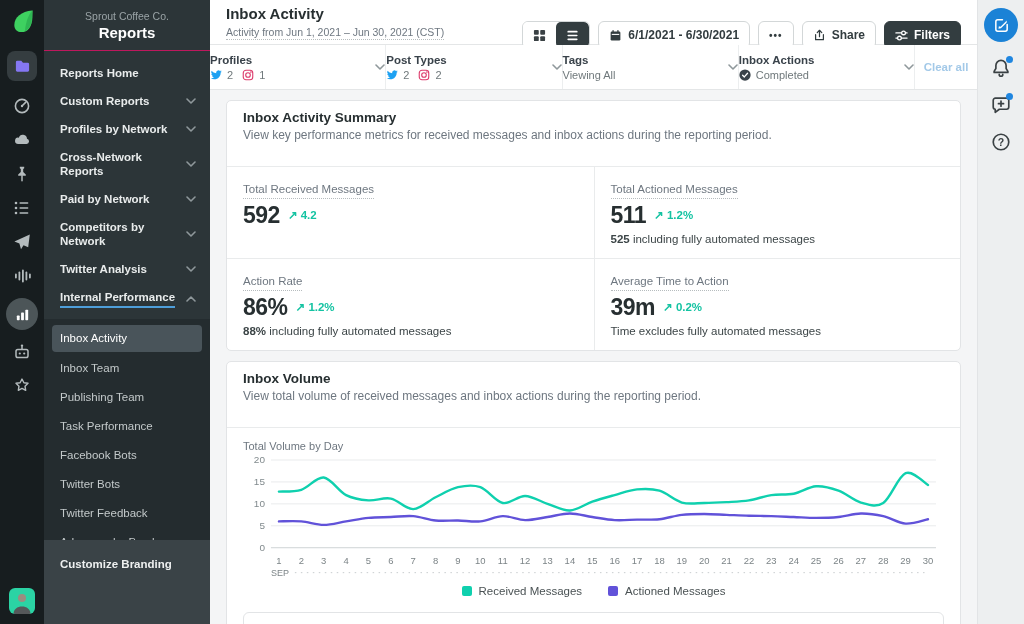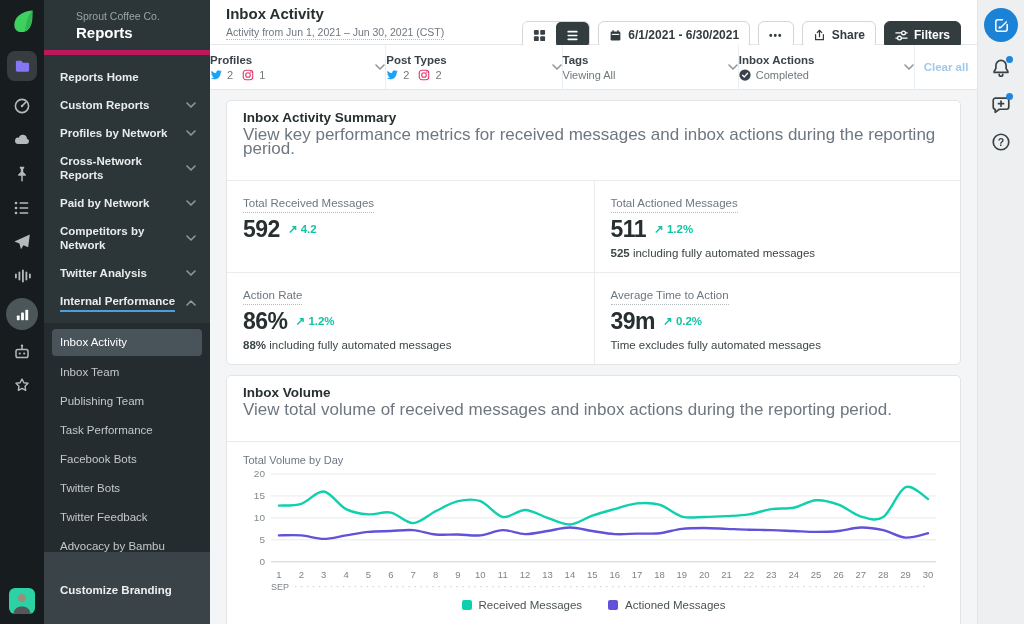--- a/index.html
+++ b/index.html
@@ -11,33 +11,33 @@
   .rail { width:44px; background:#171d1f; display:flex; flex-direction:column; align-items:center; padding:8px 0 10px; flex-shrink:0; }
   .rail .logo { width:27px; height:27px; margin-bottom:16px; cursor:pointer; }
   .rail .icon-wrap { width:30px; height:30px; border-radius:8px; background:#353d40; display:flex; align-items:center; justify-content:center; margin-bottom:8px; cursor:pointer; }
   .rail .ric { width:18px; height:18px; color:#b4bbbd; margin:8px 0; cursor:pointer; }
   .rail .circle-wrap { width:32px; height:32px; border-radius:50%; background:#4c5558; display:flex; align-items:center; justify-content:center; margin:5px 0; cursor:pointer; }
   .rail .spacer { flex:1; }
   .rail .avatar { width:26px; height:26px; border-radius:6px; overflow:hidden; cursor:pointer; }
 
   
   .sidebar { width:166px; background:#2c3538; display:flex; flex-direction:column; flex-shrink:0; }
-  .sb-head { padding:10px 32px 9px; border-bottom:5px solid #be185d; }
+  .sb-head { padding:10px 16px 9px; border-bottom:1px solid #be185d;text-align:center; }
   .sb-company { font-size:10.5px; color:#9aa3a6; margin-bottom:2px; }
   .sb-title { font-size:15px; font-weight:bold; color:#ffffff; }
   .sb-nav { padding:8px 0 4px; }
   .nav-item { display:flex; align-items:center; justify-content:space-between; padding:7px 14px 7px 16px; cursor:pointer; }
   .nav-label { font-size:11.5px; font-weight:bold; color:#e9ecec; line-height:14px; }
   .nav-label.underlined { border-bottom:2px solid #4e9ed9; padding-bottom:2px; }
   .chev { width:10px; height:6px; color:#8f989b; flex-shrink:0; }
   .chev.up { transform:rotate(180deg); }
   .sb-sub { flex:1; background:#242c2f; padding:6px 0; overflow:hidden; }
   .sub-item { padding:8px 16px; font-size:11.5px; color:#c3c9ca; cursor:pointer; line-height:13px; }
   .sub-item.selected { background:#49545a; color:#ffffff; margin:0 8px 2px; padding:7px 8px; border-radius:4px; }
-  .sb-brand { background:#3a4347; padding:28px 16px; height:72px; }
+  .sb-brand { background:#3a4347; padding:14px 16px; height:84px; }
   .sb-brand span { font-size:11.5px; font-weight:bold; color:#eef0f0; cursor:pointer; }
 
   
   .main { width:767px; display:flex; flex-direction:column; flex-shrink:0; background:#f4f5f6; }
   .topbar { height:45px; background:#fff; border-bottom:1px solid #e4e6e7; display:flex; align-items:center; justify-content:space-between; padding:0 16px; flex-shrink:0; }
   .tb-title { font-size:15px; font-weight:bold; color:#272f31; line-height:17px; }
   .tb-sub { font-size:10.5px; color:#6e7780; border-bottom:1px dotted #b6bcbe; display:inline-block; padding-bottom:1px; }
   .tb-right { display:flex; align-items:center; gap:8px;margin-top:26px; }
   .btn { display:flex; align-items:center; gap:6px; border:1px solid #d3d7d8; border-radius:6px; background:#fff; height:28px; padding:0 10px; font-size:12px; font-weight:bold; color:#323c3f; cursor:pointer; white-space:nowrap; }
   .btn.dark { background:#333d40; border-color:#333d40; color:#fff; }
@@ -50,21 +50,21 @@
   .flabel { font-size:11.5px; font-weight:bold; color:#39424a; line-height:14px; }
   .fval { font-size:11px; color:#6f787b; margin-top:2px; display:flex; align-items:center; gap:5px; line-height:13px; }
   .net-ico { width:12px; height:12px; }
   .chk-ico { width:12px; height:12px; }
   .clear-all { width:62px; display:flex; align-items:center; justify-content:center; font-size:11.5px; font-weight:bold; color:#a3c9e8; cursor:pointer; }
 
   .content { padding:10px 16px 0; overflow:hidden; flex:1; }
   .card { background:#fff; border:1px solid #e2e4e6; border-radius:5px; margin-bottom:10px; }
   .card-head { padding:9px 16px 24px; border-bottom:1px solid #e9ebec; }
   .card-title { font-size:13.5px; font-weight:bold; color:#272f31; line-height:16px; }
-  .card-desc { font-size:17px; color:#6e7780; margin-top:2px; line-height:14px; }
+  .card-desc { font-size:12px; color:#6e7780; margin-top:2px; line-height:14px; }
 
   .metrics { display:grid; grid-template-columns:1fr 1fr; }
   .mcell { padding:12px 16px; }
   .mcell:nth-child(2), .mcell:nth-child(4) { border-left:1px solid #e9ebec; }
   .mcell:nth-child(3), .mcell:nth-child(4) { border-top:1px solid #e9ebec; }
   .mlabel { font-size:11.5px; color:#6e7780; border-bottom:1px dotted #b6bcbe; display:inline-block; padding-bottom:2px; line-height:13px; cursor:pointer; }
   .mvalrow { margin-top:4px; display:flex; align-items:center; line-height:24px; }
   .mval { font-size:23px; font-weight:bold; color:#272f31; letter-spacing:-0.5px; }
   .mtrend { font-size:11.5px; font-weight:bold; color:#14c3a2; margin-left:8px; }
   .mnote { margin-top:6px; font-size:11.5px; color:#3c4547; line-height:13px; }

